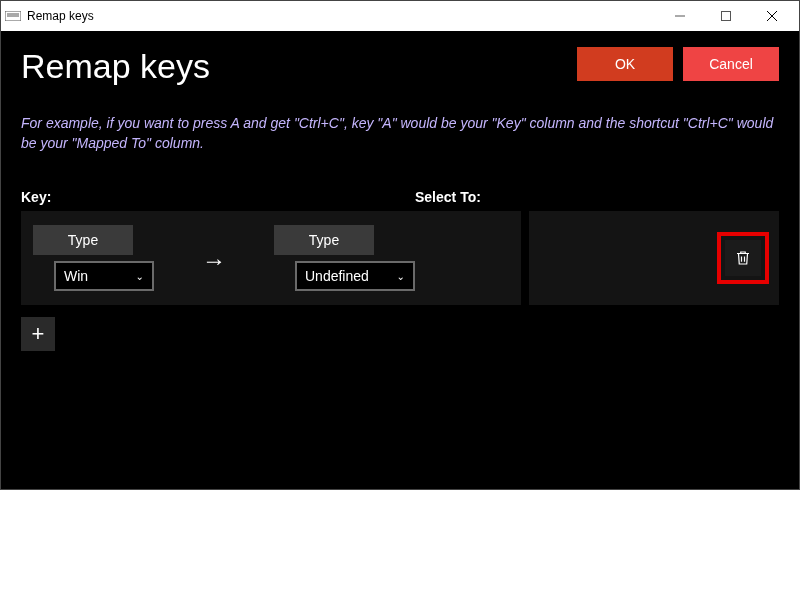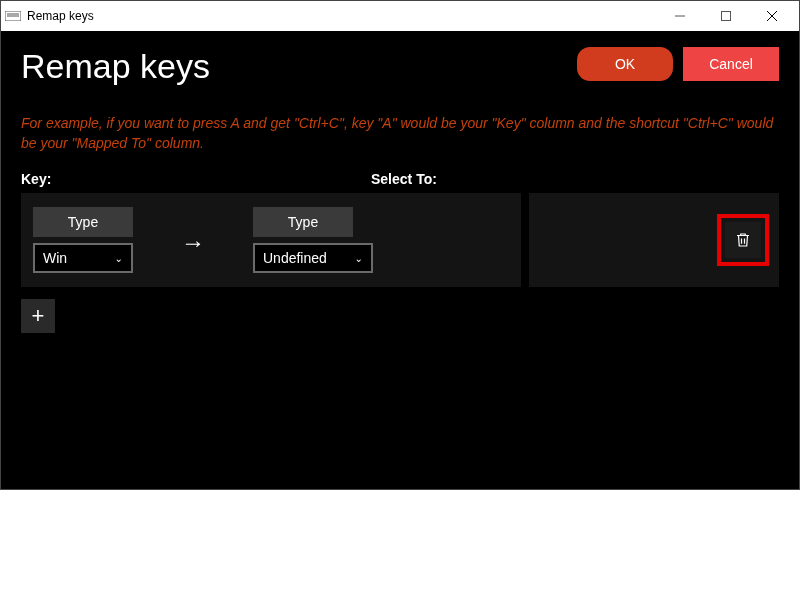--- a/index.html
+++ b/index.html
@@ -68,40 +68,41 @@
 }
 .btn {
   height: 34px;
   min-width: 96px;
   border: none;
   font-size: 14px;
   font-family: inherit;
   color: #fff;
   cursor: pointer;
 }
-.btn-ok { background: #d13c1f; margin-right: 10px; border-radius: 13px; }
+.btn-ok { background: #d13c1f; margin-right: 10px; }
 .btn-cancel { background: #ef4444; }
 
 .instructions {
   font-size: 14px;
   font-weight: 600;
   margin-bottom: 8px;
 }
 .example {
   font-size: 14px;
   font-style: italic;
-  color: #c2410c;
+  color: #c4b5fd;
   line-height: 1.4;
-  margin-bottom: 18px;
+  margin-bottom: 36px;
 }
 .col-headers {
   display: flex;
   font-size: 14px;
   font-weight: 600;
   margin-bottom: 6px;
+  gap: 44px;
 }
 .col-key { width: 350px; }
 .col-mapped { }
 
 .mapping-row {
   display: flex;
   align-items: stretch;
 }
 .panel {
   background: #141414;
@@ -141,20 +142,21 @@
   height: 30px;
   background: #000;
   border: 2px solid #6a6a6a;
   color: #fff;
   display: flex;
   align-items: center;
   justify-content: space-between;
   padding: 0 8px;
   font-size: 14px;
   cursor: pointer;
+  margin-left: 21px;
 }
 .select.wide { width: 120px; }
 .chev { font-size: 10px; }
 .arrow {
   flex: 0 0 auto;
   width: 120px;
   text-align: center;
   font-size: 24px;
   color: #fff;
 }

